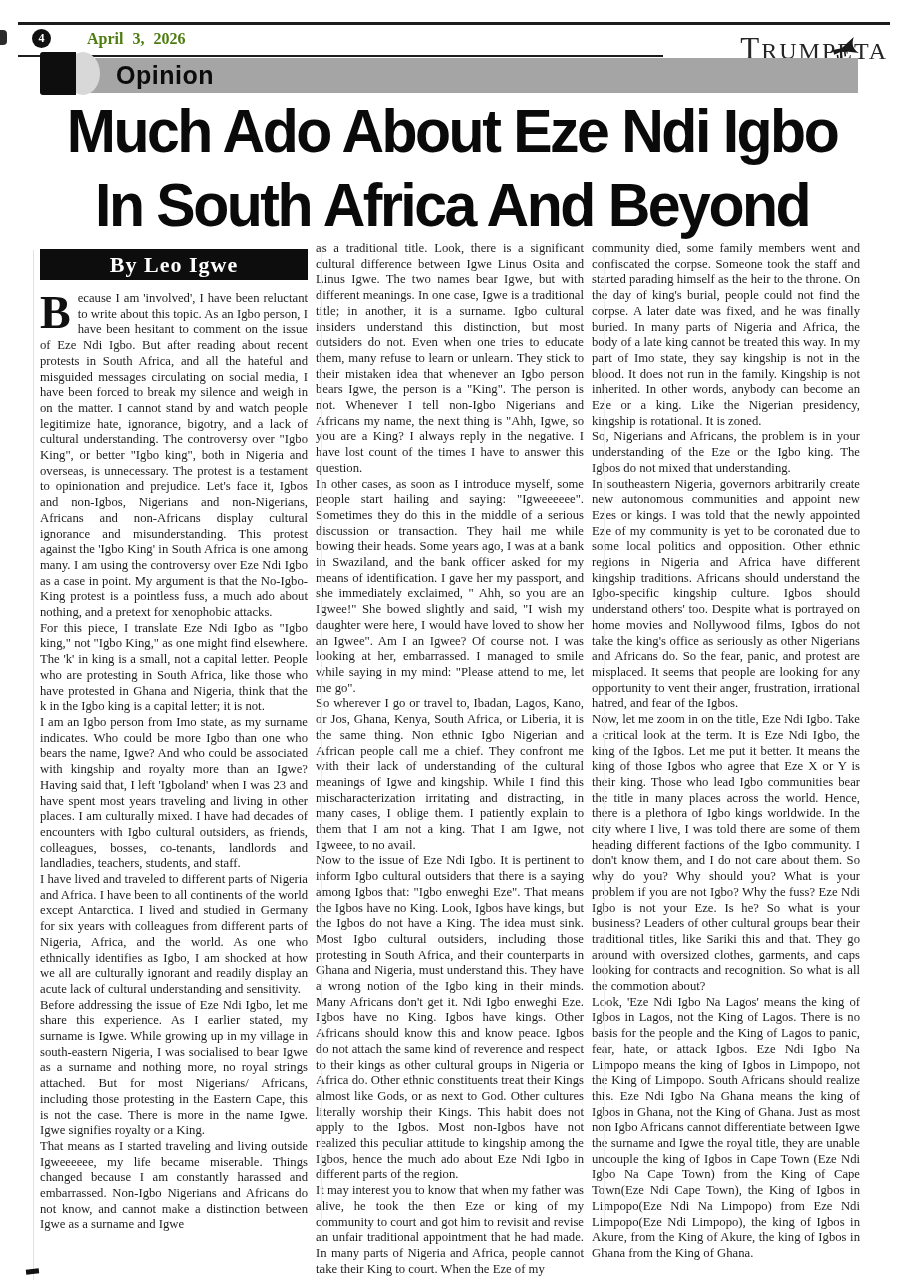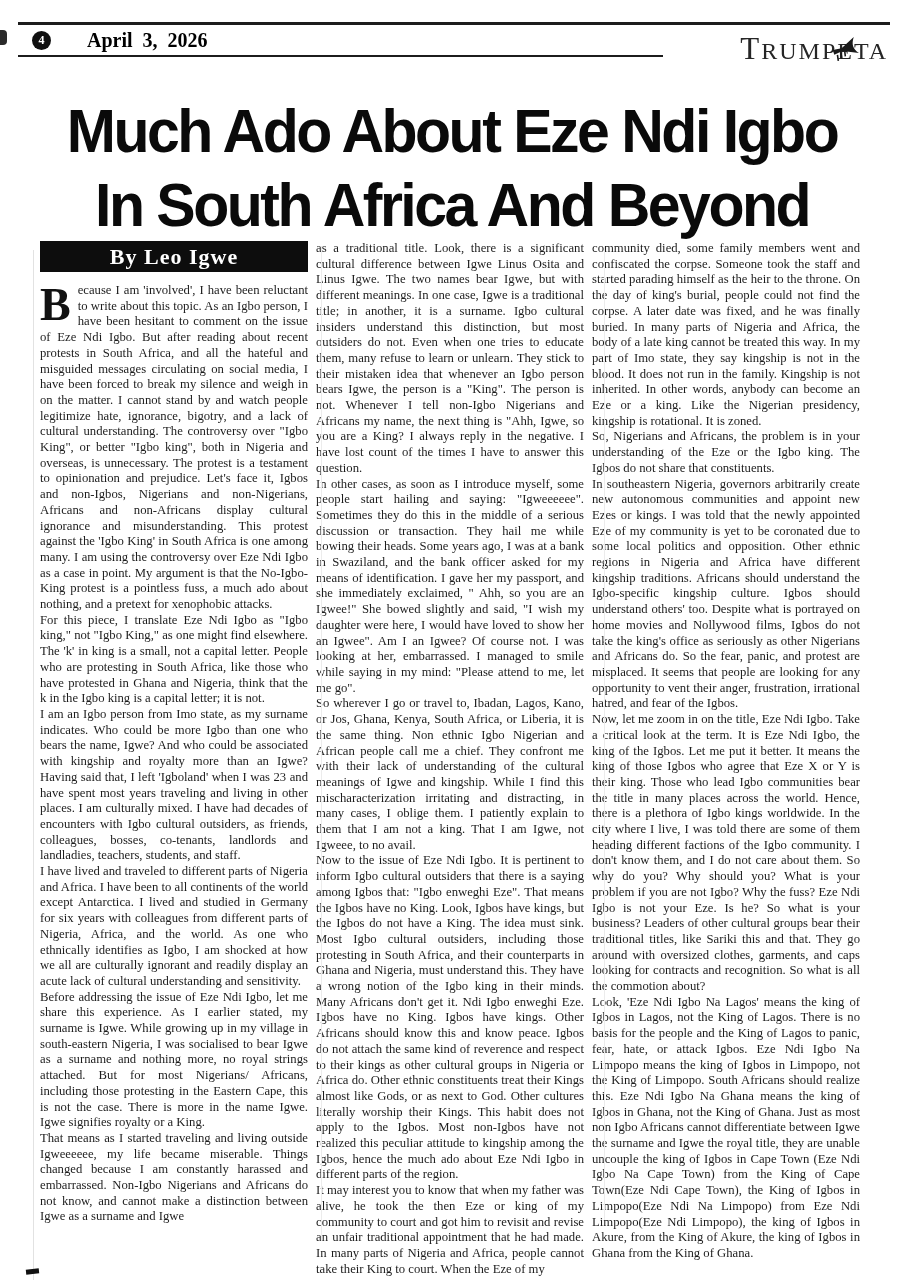--- a/index.html
+++ b/index.html
@@ -11,21 +11,21 @@
 
   
   .header{position:absolute;top:22px;left:18px;right:14px;height:32px;border-top:3px solid #1c1c1c;}
   .header-bottom-rule{position:absolute;bottom:0;left:0;width:74%;border-bottom:2.5px solid #1c1c1c;}
   .header-row{position:absolute;top:4px;left:14px;display:flex;align-items:center;gap:36px;}
   .page-badge{
     width:19px;height:19px;border-radius:50%;background:#101010;color:#fff;
     font-family:"Liberation Serif",serif;font-weight:bold;font-size:12px;
     display:flex;align-items:center;justify-content:center;
   }
-  .page-date{font-weight:bold;font-size:20px;word-spacing:5px;color:#000000;}
+  .page-date{font-weight:bold;font-size:16px;word-spacing:5px;color:#4d7c0f;}
   .masthead{
     position:absolute;right:2px;bottom:-10px;font-family:"Liberation Serif",serif;
     color:#262626;letter-spacing:2px;white-space:nowrap;
   }
   .masthead .cap{font-size:31px;}
   .masthead .rest{font-size:24px;}
   .trumpet{position:absolute;right:28px;bottom:2px;transform:rotate(-18deg);}
 
   
   .section-bar{
@@ -39,21 +39,21 @@
     margin-left:16px;letter-spacing:0.5px;
   }
 
   
   .headline{position:absolute;top:94px;left:0;width:904px;text-align:center;
     font-family:"Liberation Sans",sans-serif;font-weight:bold;color:#0a0a0a;
     font-size:59px;line-height:71px;letter-spacing:-2.5px;transform:scaleY(1.05);transform-origin:top center;}
 
   
   .byline-bar{
-    width:268px;height:31px;background:#0d0d0d;color:#fff;margin:0 0 11px 0;
+    width:268px;height:31px;background:#0d0d0d;color:#fff;margin:8px 0 11px 0;
     display:flex;align-items:center;justify-content:center;
     font-family:"Liberation Serif",serif;font-weight:bold;font-size:22px;letter-spacing:1px;
   }
 
   
   .article{position:absolute;top:241px;left:40px;right:44px;display:flex;justify-content:space-between;}
   .article-col{width:268px;font-size:12.7px;line-height:15.7px;text-align:justify;color:#1c1c1c;}
   .article-col p{margin:0;}
   .dropcap{
     float:left;font-size:46px;line-height:37px;padding:3px 7px 0 0;font-weight:600;color:#111;
@@ -83,20 +83,25 @@
     <div class="masthead"><span class="cap">T</span><span class="rest">RUMPETA</span>
       <span class="trumpet">
         <svg width="28" height="22" viewBox="0 0 28 22">
           <path d="M26 1 L11 8 L2 7 L2 12 L11 11 L26 18 C21.5 11.5 21.5 7.5 26 1 Z" fill="#1a1a1a"></path>
           <path d="M5 13 L4 19 M9 12 L8 18 M13 12 L12 17" stroke="#1a1a1a" stroke-width="1.6" fill="none"></path>
         </svg>
       </span>
     </div>
   </div>
 
+  <div class="section-bar">
+    <div class="section-cap"></div>
+    <div class="section-crescent"></div>
+    <div class="section-label">Opinion</div>
+  </div>
 
   <div class="headline">
     <div>Much Ado About Eze Ndi Igbo</div>
     <div>In South Africa And Beyond</div>
   </div>
 
   <div class="article">
     <div class="article-col">
       <div class="byline-bar">
         <span>By Leo Igwe</span>
@@ -115,21 +120,21 @@
           <p>as a traditional title. Look, there is a significant cultural difference between Igwe Linus Osita and Linus Igwe. The two names bear Igwe, but with different meanings. In one case, Igwe is a traditional title; in another, it is a surname. Igbo cultural insiders understand this distinction, but most outsiders do not. Even when one tries to educate them, many refuse to learn or unlearn. They stick to their mistaken idea that whenever an Igbo person bears Igwe, the person is a "King". The person is not. Whenever I tell non-Igbo Nigerians and Africans my name, the next thing is "Ahh, Igwe, so you are a King? I always reply in the negative. I have lost count of the times I have to answer this question.</p>
           <p>In other cases, as soon as I introduce myself, some people start hailing and saying: "Igweeeeee". Sometimes they do this in the middle of a serious discussion or transaction. They hail me while bowing their heads. Some years ago, I was at a bank in Swaziland, and the bank officer asked for my means of identification. I gave her my passport, and she immediately exclaimed, " Ahh, so you are an Igwee!" She bowed slightly and said, "I wish my daughter were here, I would have loved to show her an Igwee". Am I an Igwee? Of course not. I was looking at her, embarrassed. I managed to smile while saying in my mind: "Please attend to me, let me go".</p>
           <p>So wherever I go or travel to, Ibadan, Lagos, Kano, or Jos, Ghana, Kenya, South Africa, or Liberia, it is the same thing. Non ethnic Igbo Nigerian and African people call me a chief. They confront me with their lack of understanding of the cultural meanings of Igwe and kingship. While I find this mischaracterization irritating and distracting, in many cases, I oblige them. I patiently explain to them that I am not a king. That I am Igwe, not Igweee, to no avail.</p>
           <p>Now to the issue of Eze Ndi Igbo. It is pertinent to inform Igbo cultural outsiders that there is a saying among Igbos that: "Igbo enweghi Eze". That means the Igbos have no King. Look, Igbos have kings, but the Igbos do not have a King. The idea must sink. Most Igbo cultural outsiders, including those protesting in South Africa, and their counterparts in Ghana and Nigeria, must understand this. They have a wrong notion of the Igbo king in their minds. Many Africans don't get it. Ndi Igbo enweghi Eze. Igbos have no King. Igbos have kings. Other Africans should know this and know peace. Igbos do not attach the same kind of reverence and respect to their kings as other cultural groups in Nigeria or Africa do. Other ethnic constituents treat their Kings almost like Gods, or as next to God. Other cultures literally worship their Kings. This habit does not apply to the Igbos. Most non-Igbos have not realized this peculiar attitude to kingship among the Igbos, hence the much ado about Eze Ndi Igbo in different parts of the region.</p>
           <p>It may interest you to know that when my father was alive, he took the then Eze or king of my community to court and got him to revisit and revise an unfair traditional appointment that he had made. In many parts of Nigeria and Africa, people cannot take their King to court. When the Eze of my</p>
         </div>
     </div>
     <div class="article-col">
       <div>
           <p>community died, some family members went and confiscated the corpse. Someone took the staff and started parading himself as the heir to the throne. On the day of king's burial, people could not find the corpse. A later date was fixed, and he was finally buried. In many parts of Nigeria and Africa, the body of a late king cannot be treated this way. In my part of Imo state, they say kingship is not in the blood. It does not run in the family. Kingship is not inherited. In other words, anybody can become an Eze or a king. Like the Nigerian presidency, kingship is rotational. It is zoned.</p>
-          <p>So, Nigerians and Africans, the problem is in your understanding of the Eze or the Igbo king. The Igbos do not share that constituents.</p>
+          <p>So, Nigerians and Africans, the problem is in your understanding of the Eze or the Igbo king. The Igbos do not mixed that understanding.</p>
           <p>In southeastern Nigeria, governors arbitrarily create new autonomous communities and appoint new Ezes or kings. I was told that the newly appointed Eze of my community is yet to be coronated due to some local politics and opposition. Other ethnic regions in Nigeria and Africa have different kingship traditions. Africans should understand the Igbo-specific kingship culture. Igbos should understand others' too. Despite what is portrayed on home movies and Nollywood films, Igbos do not take the king's office as seriously as other Nigerians and Africans do. So the fear, panic, and protest are misplaced. It seems that people are looking for any opportunity to vent their anger, frustration, irrational hatred, and fear of the Igbos.</p>
           <p>Now, let me zoom in on the title, Eze Ndi Igbo. Take a critical look at the term. It is Eze Ndi Igbo, the king of the Igbos. Let me put it better. It means the king of those Igbos who agree that Eze X or Y is their king. Those who lead Igbo communities bear the title in many places across the world. Hence, there is a plethora of Igbo kings worldwide. In the city where I live, I was told there are some of them heading different factions of the Igbo community. I don't know them, and I do not care about them. So why do you? Why should you? What is your problem if you are not Igbo? Why the fuss? Eze Ndi Igbo is not your Eze. Is he? So what is your business? Leaders of other cultural groups bear their traditional titles, like Sariki this and that. They go around with oversized clothes, garments, and caps looking for contracts and recognition. So what is all the commotion about?</p>
           <p>Look, 'Eze Ndi Igbo Na Lagos' means the king of Igbos in Lagos, not the King of Lagos. There is no basis for the people and the King of Lagos to panic, fear, hate, or attack Igbos. Eze Ndi Igbo Na Limpopo means the king of Igbos in Limpopo, not the King of Limpopo. South Africans should realize this. Eze Ndi Igbo Na Ghana means the king of Igbos in Ghana, not the King of Ghana. Just as most non Igbo Africans cannot differentiate between Igwe the surname and Igwe the royal title, they are unable uncouple the king of Igbos in Cape Town (Eze Ndi Igbo Na Cape Town) from the King of Cape Town(Eze Ndi Cape Town), the King of Igbos in Limpopo(Eze Ndi Na Limpopo) from Eze Ndi Limpopo(Eze Ndi Limpopo), the king of Igbos in Akure, from the King of Akure, the king of Igbos in Ghana from the King of Ghana.</p>
         </div>
     </div>
   </div>
 
   <div class="fold-line fold-left"></div>
   <div class="fold-line fold-g1"></div>
   <div class="fold-line fold-g2"></div>

